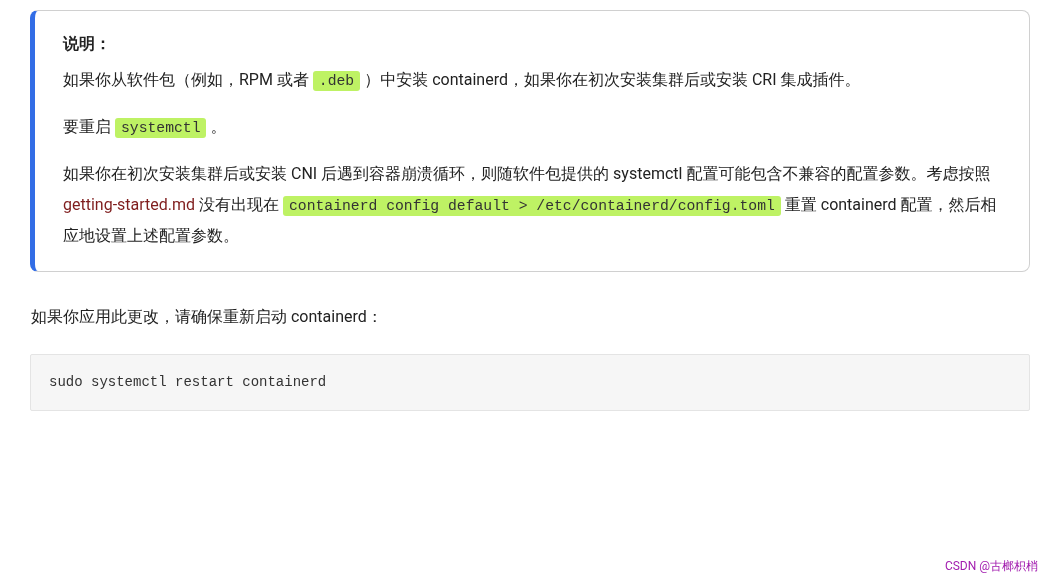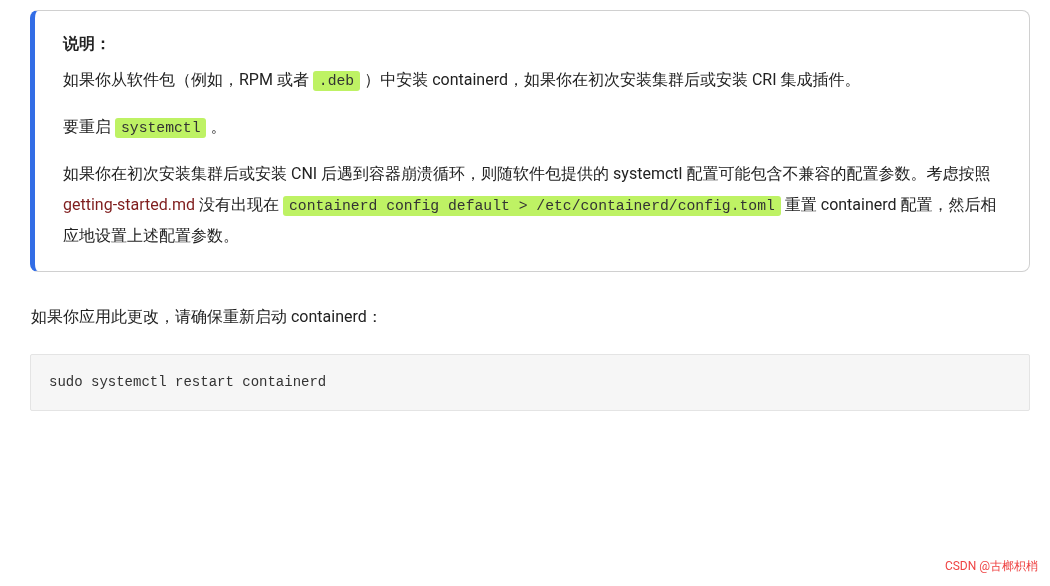--- a/index.html
+++ b/index.html
@@ -57,21 +57,21 @@
       font-size: 14px;
       color: #333;
       white-space: pre;
       overflow-x: auto;
     }
     .watermark {
       position: fixed;
       right: 12px;
       bottom: 8px;
       font-size: 12px;
-      color: #ef4444;
+      color: #a21caf;
       pointer-events: none;
     }
   </style>
 </head>
 <body>
 
 <div class="note-box">
   <div class="note-title">说明：</div>
 
   <div class="note-para">

